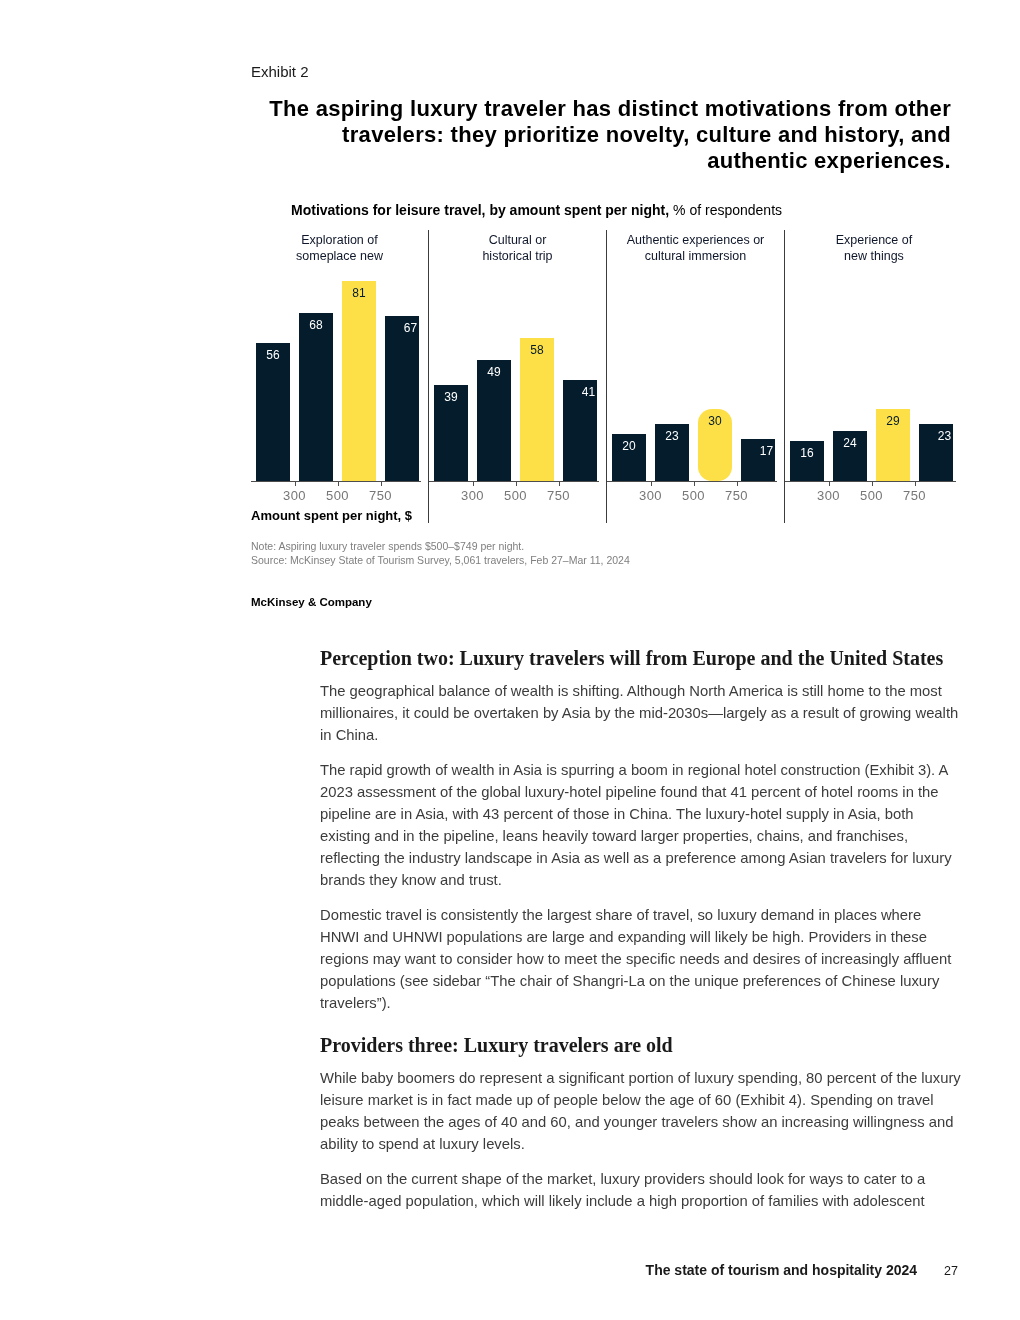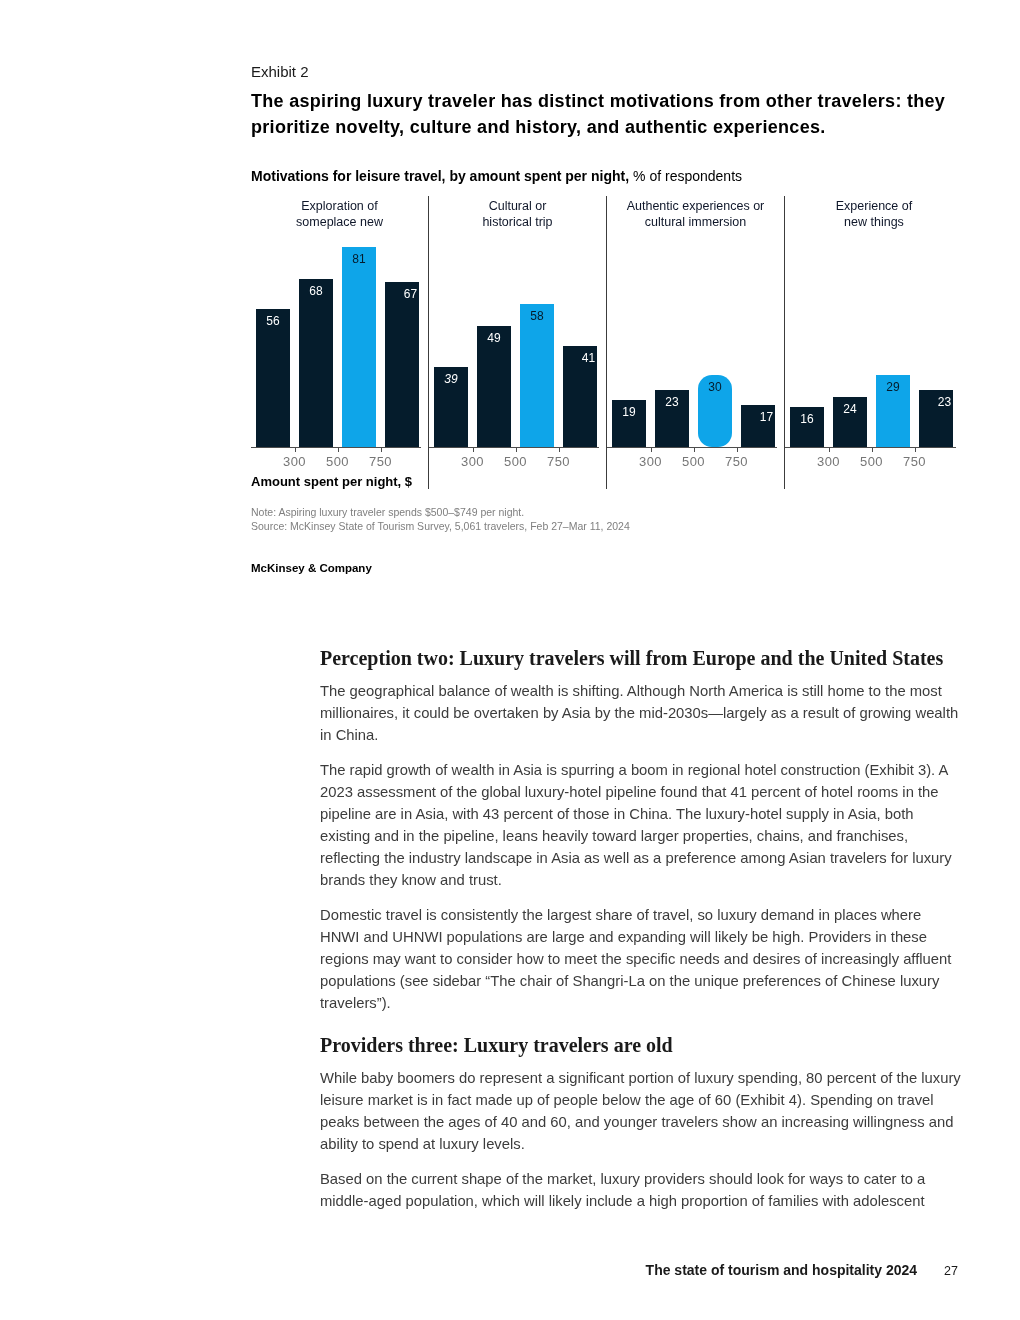--- a/index.html
+++ b/index.html
@@ -6,41 +6,41 @@
   html,body { background:#ffffff; }
   body {
     width:1020px; height:1320px; position:relative; overflow:hidden;
     font-family:"Liberation Sans", sans-serif; color:#000;
   }
 
   
   .exhibit { position:absolute; left:251px; top:63px; width:714px; }
   .exhibit-label { font-size:15px; color:#1a1a1a; }
   .exhibit-title {
-    margin-top:8px; width:700px;
-    font-size:18px; font-weight:bold; letter-spacing:0.3px; line-height:26px; color:#000;
-  }
-  .exhibit-subtitle { margin-top:28px; font-size:14px; color:#000; }
+    margin-top:16px; width:700px;
+    font-size:22px; font-weight:bold; letter-spacing:0.3px; line-height:26px; color:#000;text-align:right;
+  }
+  .exhibit-subtitle { margin-top:28px; font-size:14px; color:#000;margin-left:40px; }
   .exhibit-subtitle .sub-bold { font-weight:bold; margin-right:4px; }
 
   
   .chart { display:flex; margin-top:12px; }
   .panel { width:178px; border-right:1px solid #3c3c3c; }
   .panel:last-child { border-right:none; }
   .panel-title {
     font-size:12.5px; line-height:16px; text-align:center; color:#0f172a;
     height:46px; padding-top:2px;
   }
   .plot { height:200px; margin-top:5px; display:flex; align-items:flex-end; padding-left:5px; }
   .bar {
     width:34px; margin-right:9px; background:#051c2c;
     display:flex; justify-content:center; align-items:flex-start;
   }
   .bar:last-child { margin-right:0;padding-left:17px; }
-  .bar.highlight { background:#0ea5e9;margin-top:48px; }
+  .bar.highlight { background:#fde047;margin-top:48px; }
   .bar-label { color:#ffffff; font-size:12px; margin-top:5px; }
   .bar.highlight .bar-label { color:#051c2c; }
   .axis { position:relative; border-top:1px solid #4d4d4d; height:5px; margin-right:7px; }
   .tick { position:absolute; top:0; width:1px; height:4px; background:#4d4d4d; }
   .tick-row { position:relative; height:19px; }
   .tick-label {
     position:absolute; top:2px; transform:translateX(-50%);
     font-size:13px; color:#767676; letter-spacing:0.5px;
   }
   .xlabel { font-size:13px; font-weight:bold; margin-top:3px; white-space:nowrap; color:#000; }
@@ -100,21 +100,21 @@
         <div class="tick-row">
           <span class="tick-label" style="left: 43.5px;">300</span>
           <span class="tick-label" style="left: 86.5px;">500</span>
           <span class="tick-label" style="left: 129.5px;">750</span>
         </div>
         <div class="xlabel">Amount spent per night, $</div>
       </div>
       <div class="panel">
         <div class="panel-title">Cultural or<br>historical trip</div>
         <div class="plot">
-          <div class="bar" style="height: 80px; font-style: italic;">
+          <div class="bar" style="height: 96px;">
             <span class="bar-label">39</span>
           </div>
           <div class="bar" style="height: 121px;">
             <span class="bar-label">49</span>
           </div>
           <div class="bar highlight" style="height: 143px;">
             <span class="bar-label">58</span>
           </div>
           <div class="bar" style="height: 101px;">
             <span class="bar-label">41</span>
@@ -128,21 +128,21 @@
         <div class="tick-row">
           <span class="tick-label" style="left: 43.5px;">300</span>
           <span class="tick-label" style="left: 86.5px;">500</span>
           <span class="tick-label" style="left: 129.5px;">750</span>
         </div>
       </div>
       <div class="panel">
         <div class="panel-title">Authentic experiences or<br>cultural immersion</div>
         <div class="plot">
           <div class="bar" style="height: 47px;">
-            <span class="bar-label">19</span>
+            <span class="bar-label">20</span>
           </div>
           <div class="bar" style="height: 57px;">
             <span class="bar-label">23</span>
           </div>
           <div class="bar highlight" style="height: 72px; border-radius: 14px;">
             <span class="bar-label">30</span>
           </div>
           <div class="bar" style="height: 42px;">
             <span class="bar-label">17</span>
           </div>

